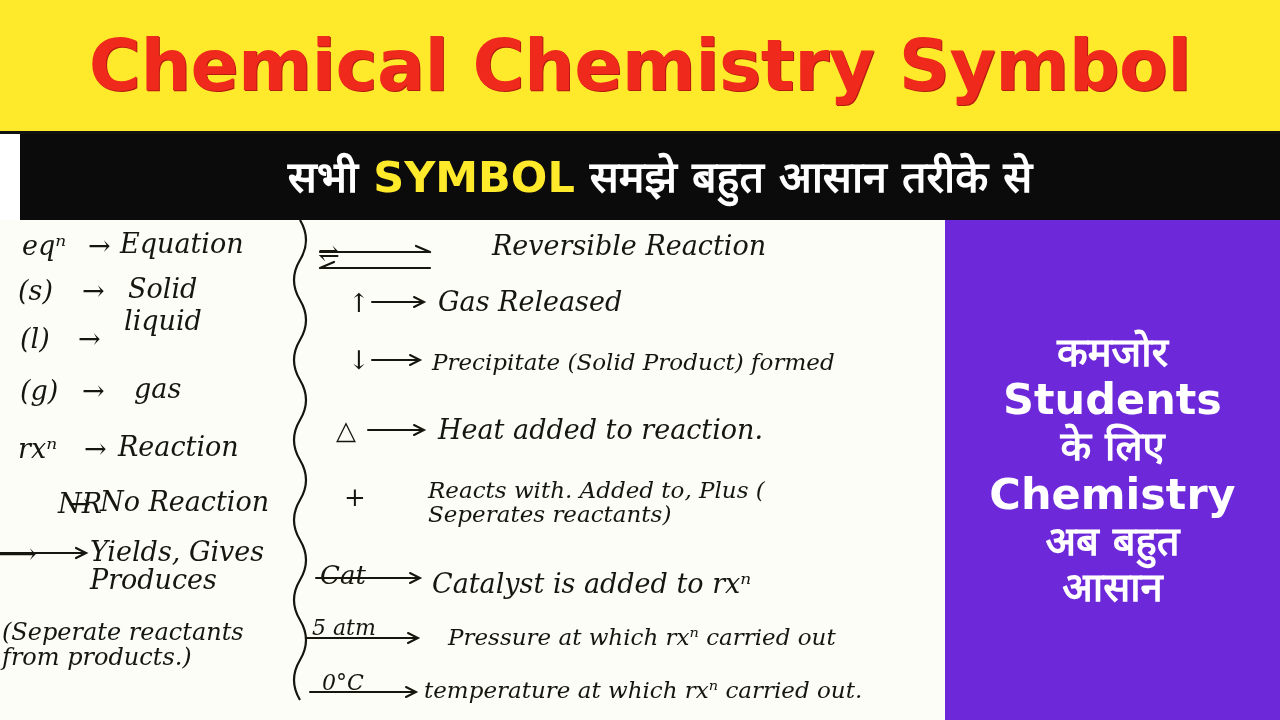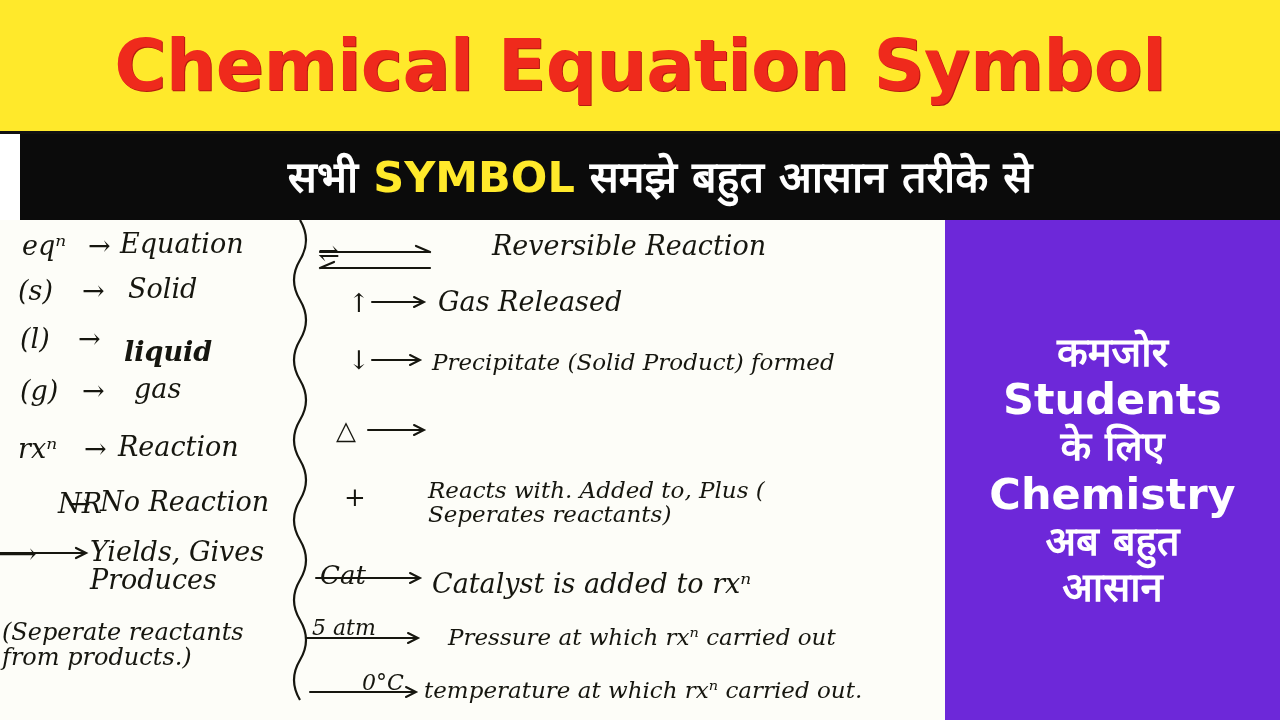--- a/index.html
+++ b/index.html
@@ -147,41 +147,41 @@
   .promo-line.big {
     font-size: 43px;
   }
 </style>
 </head>
 <body>
 
 <div class="page">
 
   <div class="title-banner">
-    <div class="title-text">Chemical Equation Symbol</div>
+    <div class="title-text">Chemical Chemistry Symbol</div>
   </div>
 
   <div class="subtitle-banner">
     <div class="sub-text"><span>सभी </span><span class="hl">SYMBOL</span><span> समझे बहुत आसान तरीके से</span></div>
   </div>
 
   <div class="note-area">
     <div class="note-inner">
 
       <div class="hw lcol" style="left:22px; top:12px;">eqⁿ</div>
       <div class="hw lcol" style="left:88px; top:12px;">→</div>
       <div class="hw lcol" style="left:120px; top:10px;">Equation</div>
 
       <div class="hw lcol" style="left:18px; top:57px;">(s)</div>
       <div class="hw lcol" style="left:82px; top:57px;">→</div>
       <div class="hw lcol" style="left:128px; top:55px;">Solid</div>
 
       <div class="hw lcol" style="left:20px; top:105px;">(l)</div>
       <div class="hw lcol" style="left:78px; top:105px;">→</div>
-      <div class="hw lcol" style="left:124px; top:118px;font-weight:bold;">liquid</div>
+      <div class="hw lcol" style="left:124px; top:87px;">liquid</div>
 
       <div class="hw lcol" style="left:20px; top:157px;">(g)</div>
       <div class="hw lcol" style="left:82px; top:157px;">→</div>
       <div class="hw lcol" style="left:134px; top:155px;">gas</div>
 
       <div class="hw lcol" style="left:18px; top:215px;">rxⁿ</div>
       <div class="hw lcol" style="left:84px; top:215px;">→</div>
       <div class="hw lcol" style="left:118px; top:213px;">Reaction</div>
 
       <div class="hw lcol" style="left:20px; top:270px;margin-left:38px;">NR</div>
@@ -193,25 +193,26 @@
 
       <div class="hw lcol-sm" style="left:2px; top:400px; max-width:280px; white-space:normal;">(Seperate reactants from products.)</div>
 
       <div class="sym" style="left:318px; top:18px;">⇌</div>
       <div class="sym" style="left:348px; top:68px;">↑</div>
       <div class="sym" style="left:348px; top:125px;">↓</div>
       <div class="sym" style="left:336px; top:195px;">△</div>
       <div class="sym" style="left:344px; top:262px;">+</div>
       <div class="sym" style="left:320px; top:340px;">Cat</div>
       <div class="sym" style="left:312px; top:395px; font-size:22px;">5 atm</div>
-      <div class="sym" style="left:322px; top:450px; font-size:22px;margin-left:40px;">0°C</div>
+      <div class="sym" style="left:322px; top:450px; font-size:22px;">0°C</div>
 
       <div class="hw rcol" style="left:492px; top:12px;">Reversible Reaction</div>
       <div class="hw rcol" style="left:438px; top:68px;">Gas Released</div>
       <div class="hw rcol-sm" style="left:432px; top:130px;">Precipitate (Solid Product) formed</div>
+      <div class="hw rcol" style="left:438px; top:196px;">Heat added to reaction.</div>
       <div class="hw rcol-sm" style="left:428px; top:258px; width:440px; white-space:normal;">Reacts with. Added to, Plus ( Seperates reactants)</div>
       <div class="hw rcol" style="left:432px; top:350px;">Catalyst is added to rxⁿ</div>
       <div class="hw rcol-sm" style="left:448px; top:405px;">Pressure at which rxⁿ carried out</div>
       <div class="hw rcol-sm" style="left:424px; top:458px;">temperature at which rxⁿ carried out.</div>
 
       <svg class="overlay" viewBox="0 0 945 500" xmlns="http://www.w3.org/2000/svg">
         <path d="M300 0 q12 20 0 40 q-12 20 0 40 q12 20 0 40 q-12 20 0 40 q12 20 0 40 q-12 20 0 40 q12 20 0 40 q-12 20 0 40 q12 20 0 40 q-12 20 0 40 q12 20 0 40 q-12 20 0 40" fill="none" stroke="#16160f" stroke-width="2.2"></path>
 
         <path d="M320 32 L430 32 M416 26 L430 32 M320 48 L430 48 M334 42 L320 48" fill="none" stroke="#16160f" stroke-width="2.2" stroke-linecap="round"></path>
 

